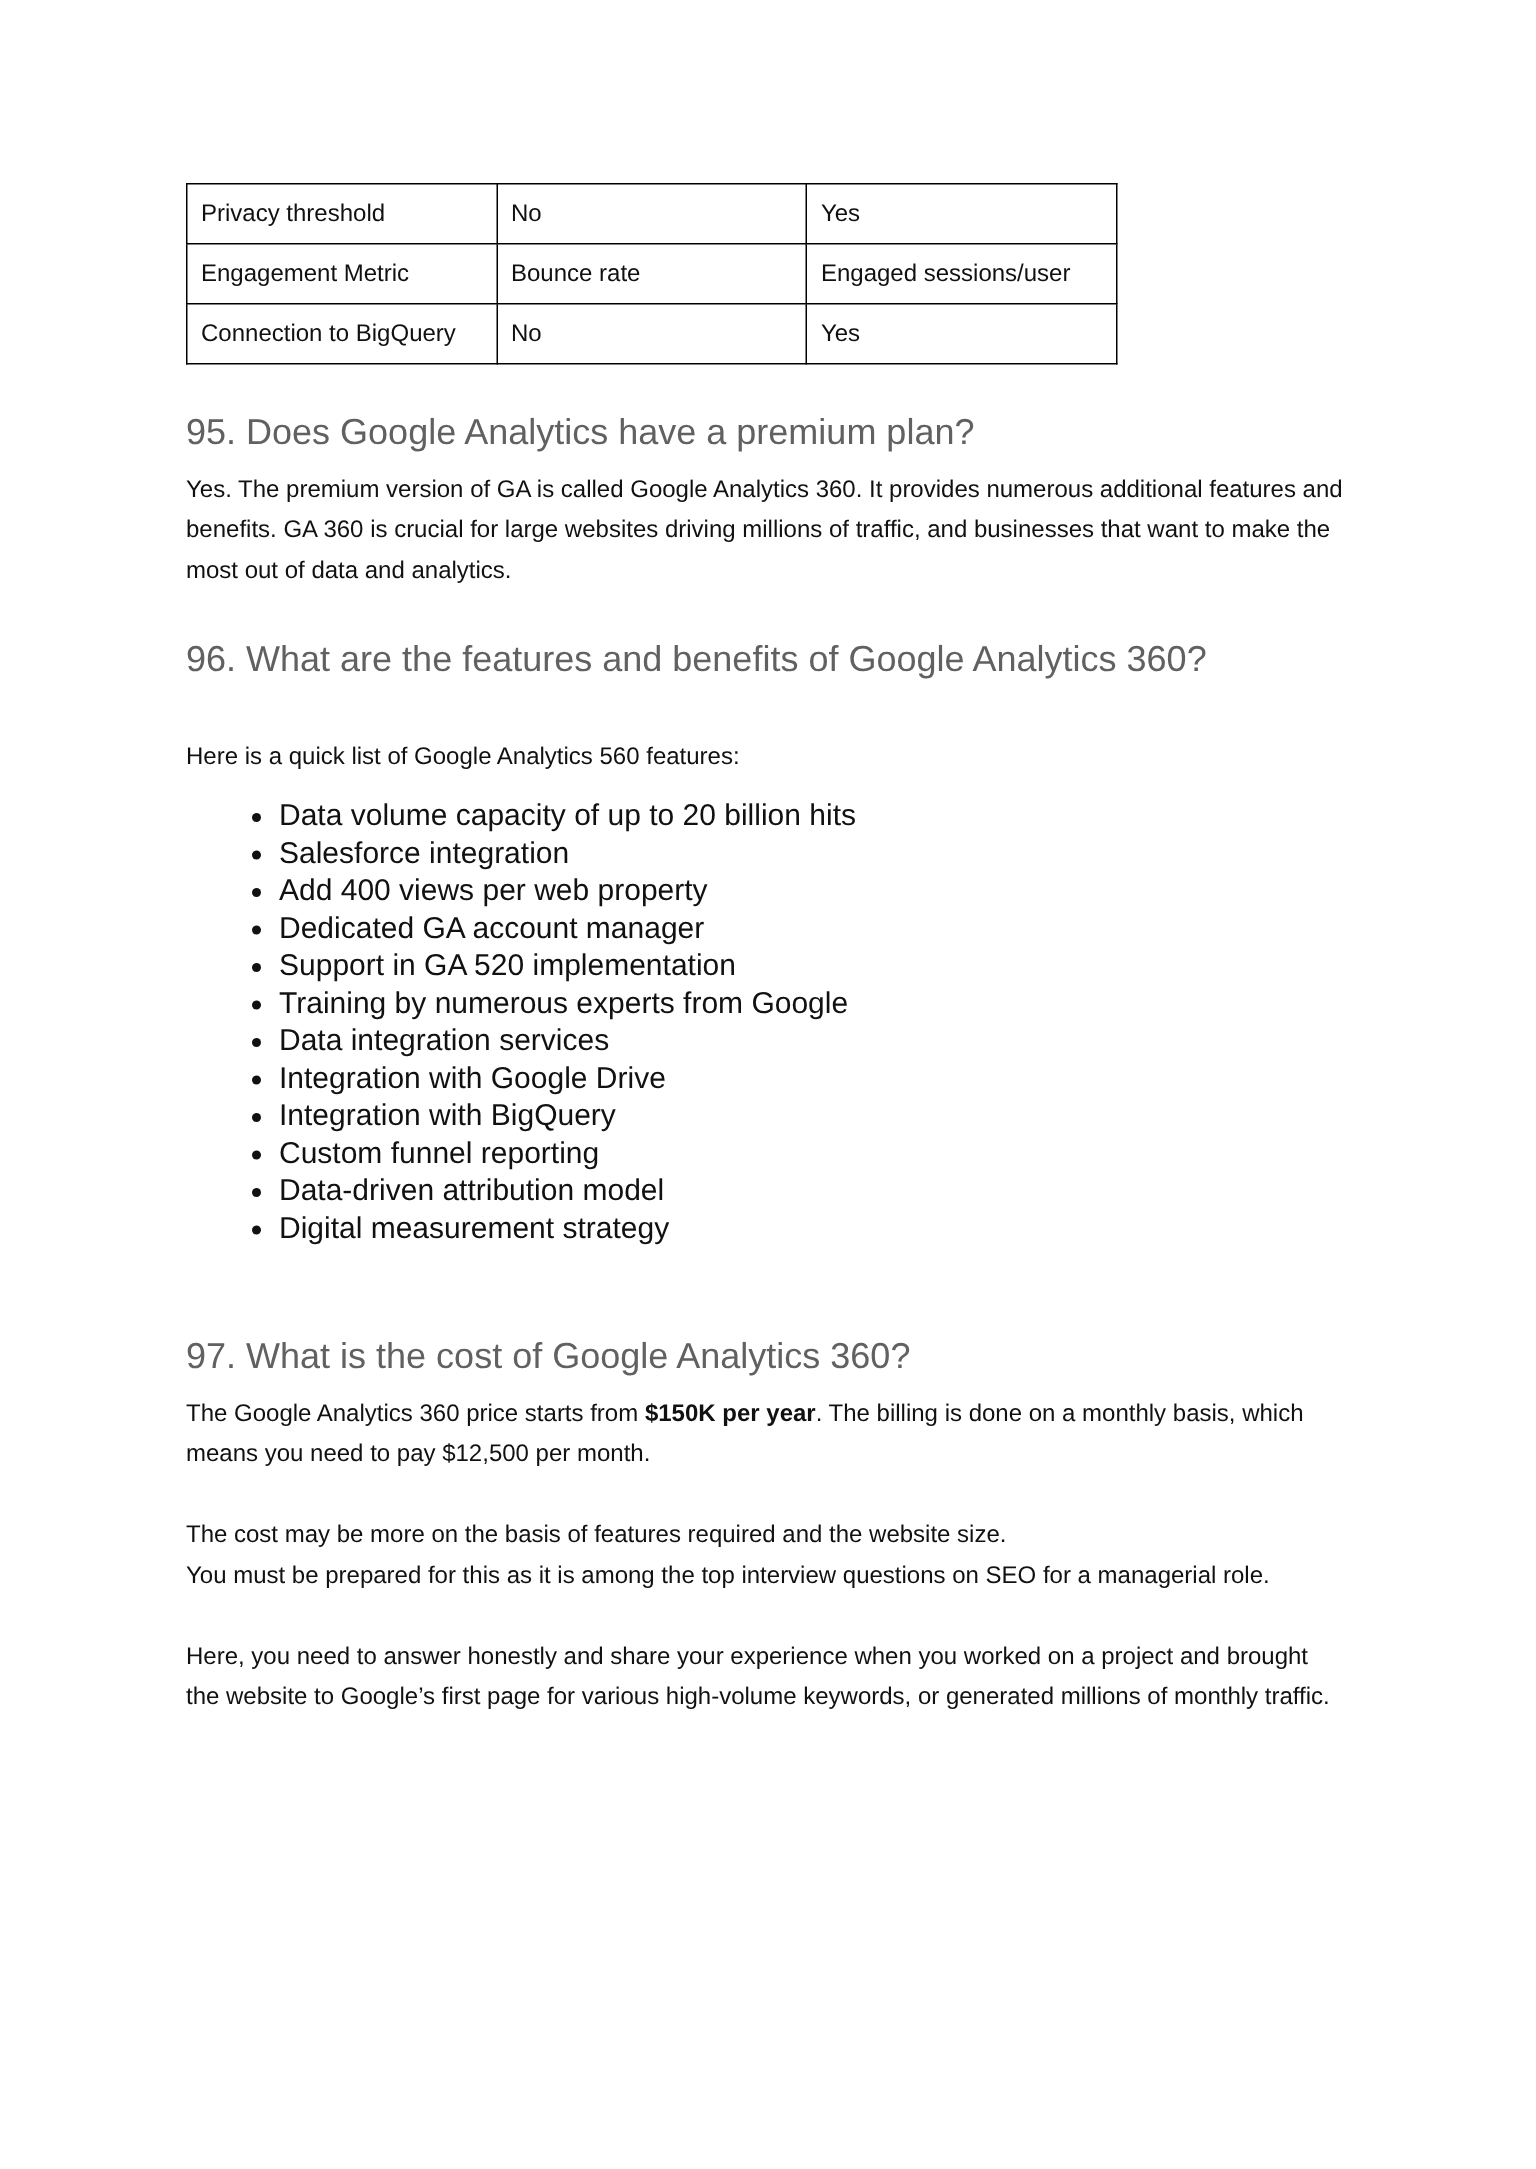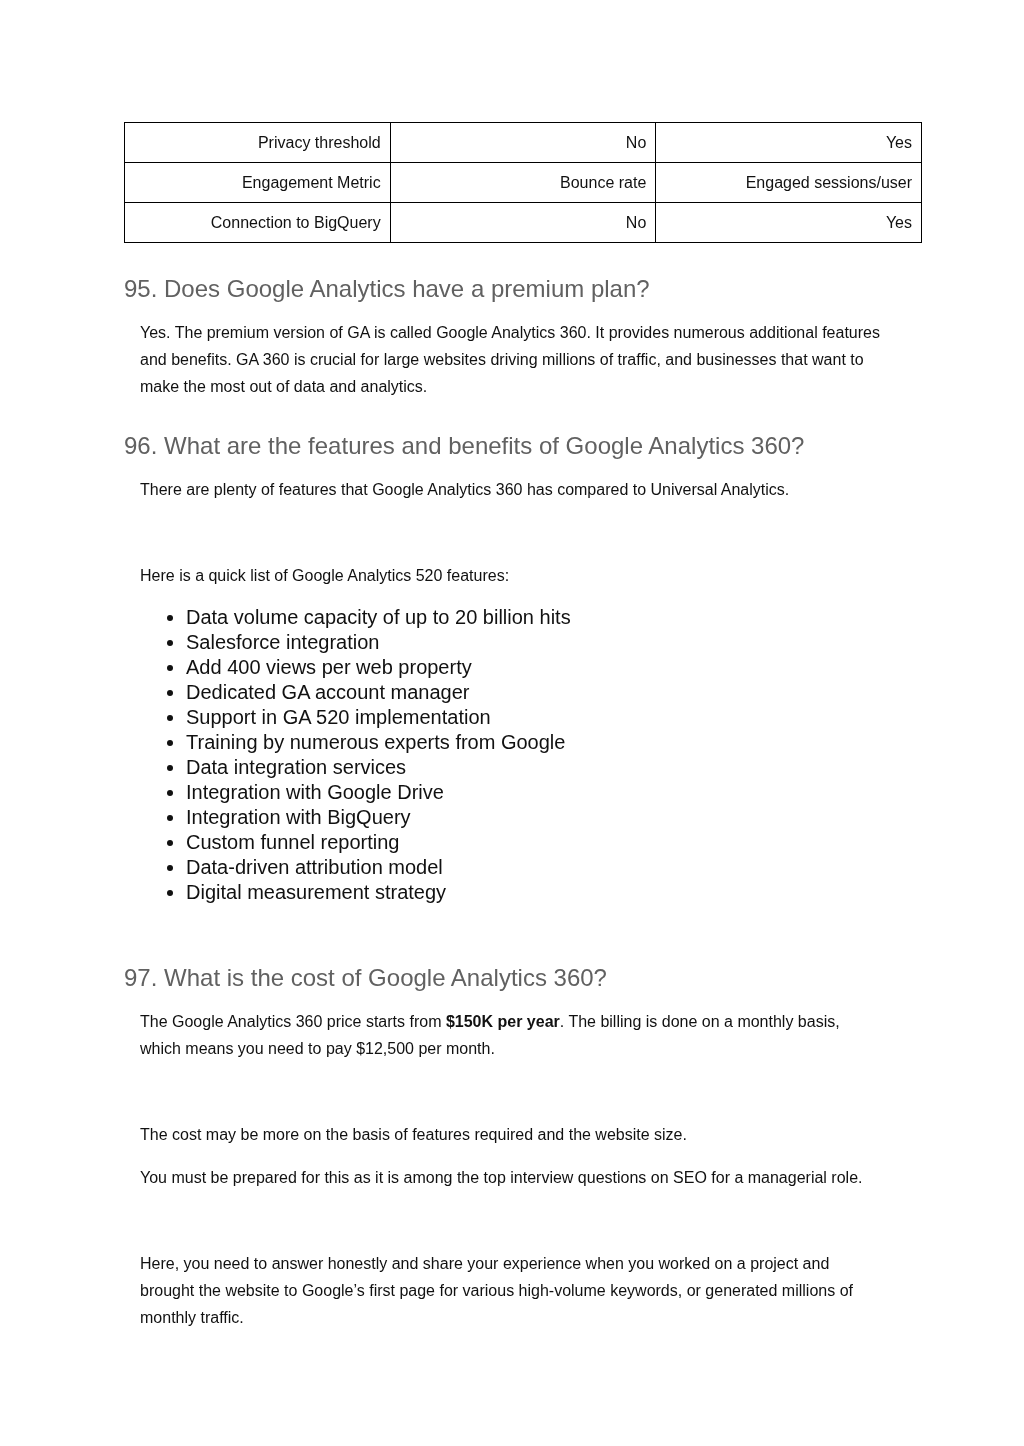--- a/index.html
+++ b/index.html
@@ -15,44 +15,43 @@
     box-sizing: border-box;
     padding: 122px 0 0 124px;
     font-family: "Liberation Sans", sans-serif;
     color: #111111;
     overflow: hidden;
   }
   .content {
     width: 774px;
   }
   table.cmp {
-    width: 798px;
+    width: 621px;
     border-collapse: collapse;
     table-layout: fixed;
-    text-align: right;
   }
   table.cmp td {
     border: 1.5px solid #000000;
     padding: 10px 9px;
     font-size: 16px;
     line-height: 19px;
     vertical-align: middle;
     color: #111111;
   }
   h2.question {
     font-size: 24px;
     line-height: 28px;
     font-weight: 400;
     color: #616161;
     margin: 32px 0 10px 0;
   }
   p.body {
     font-size: 16px;
     line-height: 27px;
-    margin: 16px;
+    margin: 0;
   }
   .blank-line {
     height: 27px;
   }
   ul.features {
     margin: 14px 0 0 0;
     padding: 0 0 0 62px;
     list-style: disc;
   }
   ul.features li {
@@ -87,23 +86,22 @@
           <td>No</td>
           <td>Yes</td>
         </tr>
       </tbody>
     </table>
 
     <h2 class="question">95. Does Google Analytics have a premium plan?</h2>
     <p class="body">Yes. The premium version of GA is called Google Analytics 360. It provides numerous additional features and benefits. GA 360 is crucial for large websites driving millions of traffic, and businesses that want to make the most out of data and analytics.</p>
 
     <h2 class="question">96. What are the features and benefits of Google Analytics 360?</h2>
-    <p class="body">There are plenty of features that Google Analytics 360 has compared to Universal Analytics.</p>
     <div class="blank-line"></div>
-    <p class="body">Here is a quick list of Google Analytics 520 features:</p>
+    <p class="body">Here is a quick list of Google Analytics 560 features:</p>
     <ul class="features">
       <li>Data volume capacity of up to 20 billion hits</li>
       <li>Salesforce integration</li>
       <li>Add 400 views per web property</li>
       <li>Dedicated GA account manager</li>
       <li>Support in GA 520 implementation</li>
       <li>Training by numerous experts from Google</li>
       <li>Data integration services</li>
       <li>Integration with Google Drive</li>
       <li>Integration with BigQuery</li>

